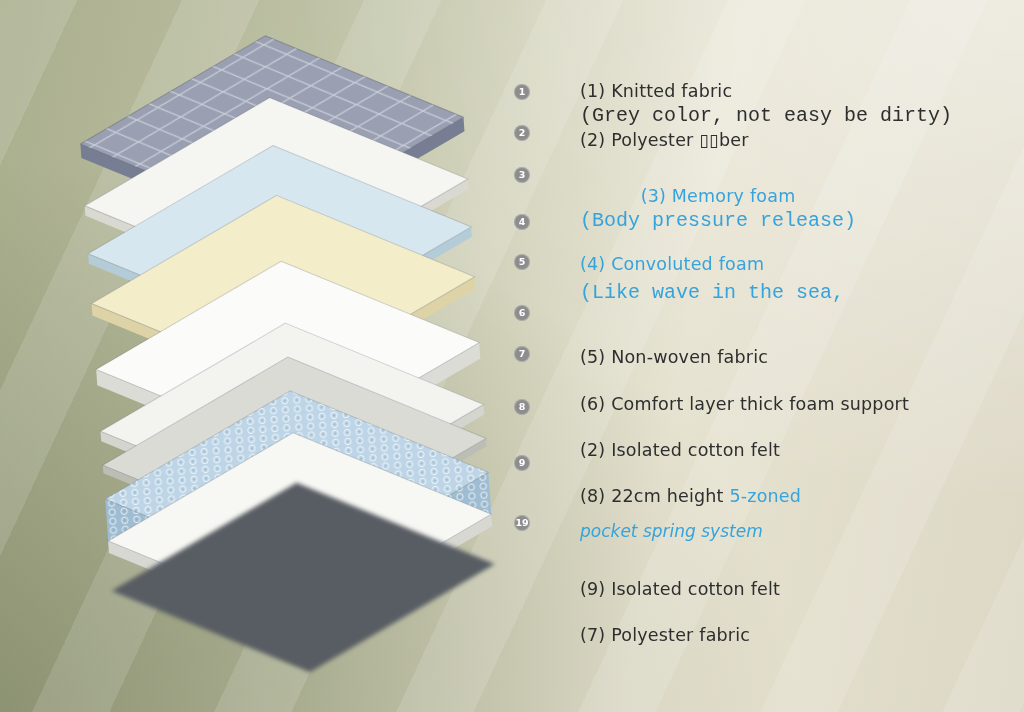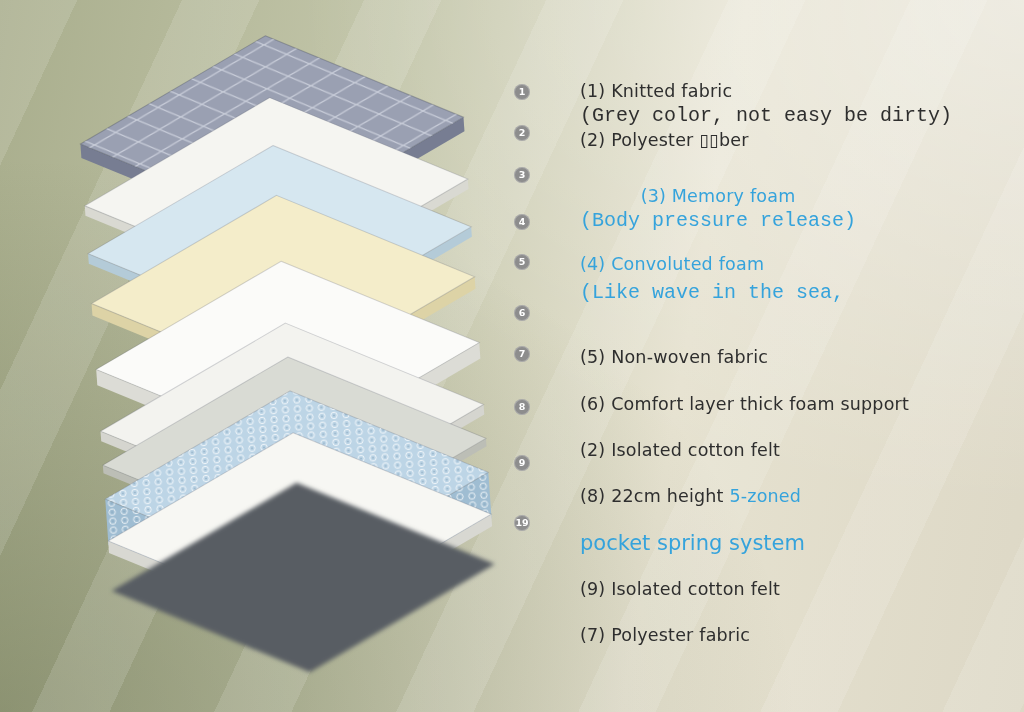--- a/index.html
+++ b/index.html
@@ -28,21 +28,21 @@
     text-align: center;
     font-weight: bold;
     box-shadow: 0 0 0 1px rgba(255,255,255,0.25) inset;
   }
 
   .legend { position: absolute; left: 580px; top: 0; width: 430px; }
   .legend-item { position: absolute; left: 0; color: var(--dark, #2e2e2e); }
   .legend-item .main { font-size: 17.5px; line-height: 23px; letter-spacing: 0.2px; }
   .legend-item .sub  { font-size: 20px; line-height: 21px; margin-top: 2px; font-family: Liberation Mono, monospace; }
   .legend-item.blue, .blue { color: var(--blue, #35a3dc); }
-  .legend-item .line2 { font-size: 21px; line-height: 23px; margin-top: 24px; }
+  .legend-item .line2 { font-size: 17px; line-height: 23px; margin-top: 12px; font-style: italic; }
 </style>
 </head>
 <body>
 
 <div class="stage">
 
   <svg class="stack-svg" viewBox="0 0 1024 712">
     <defs>
       <pattern id="quiltPat" width="44" height="22" patternUnits="userSpaceOnUse">
         <path d="M0,11 L22,0 L44,11 L22,22 Z" fill="none" stroke="rgba(232,235,244,0.6)" stroke-width="1.3"></path>

